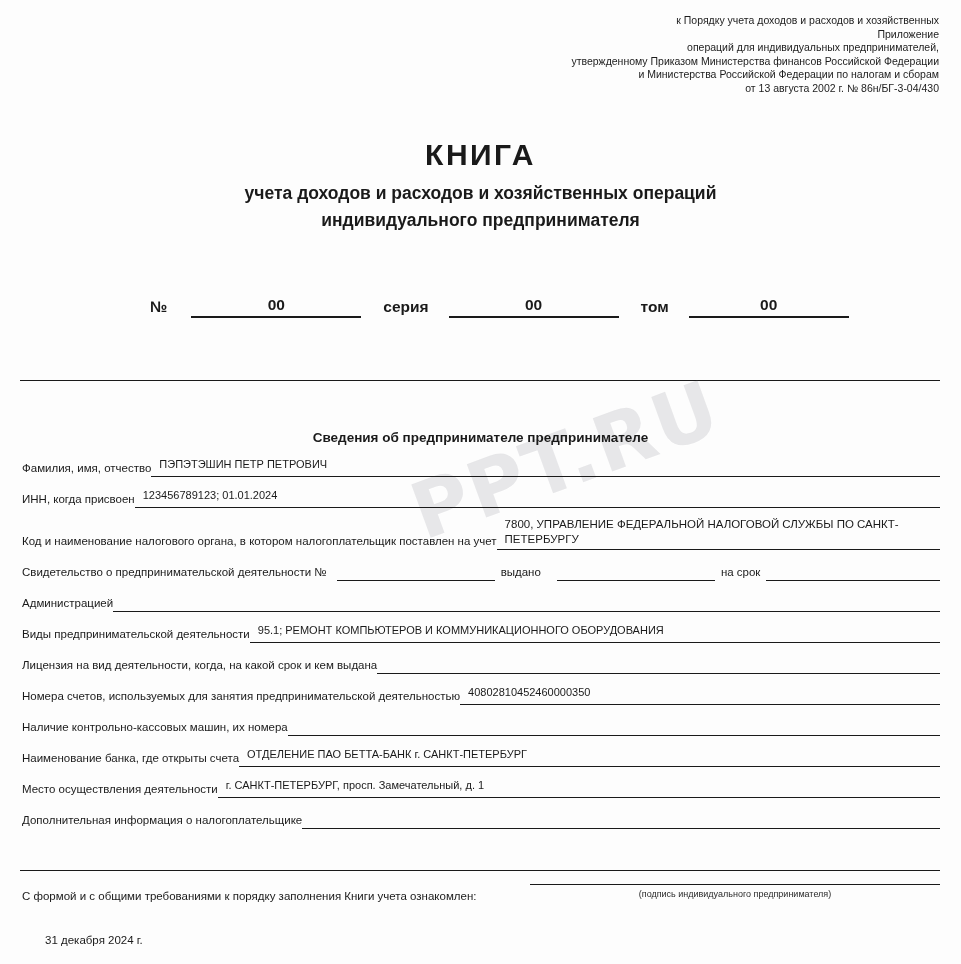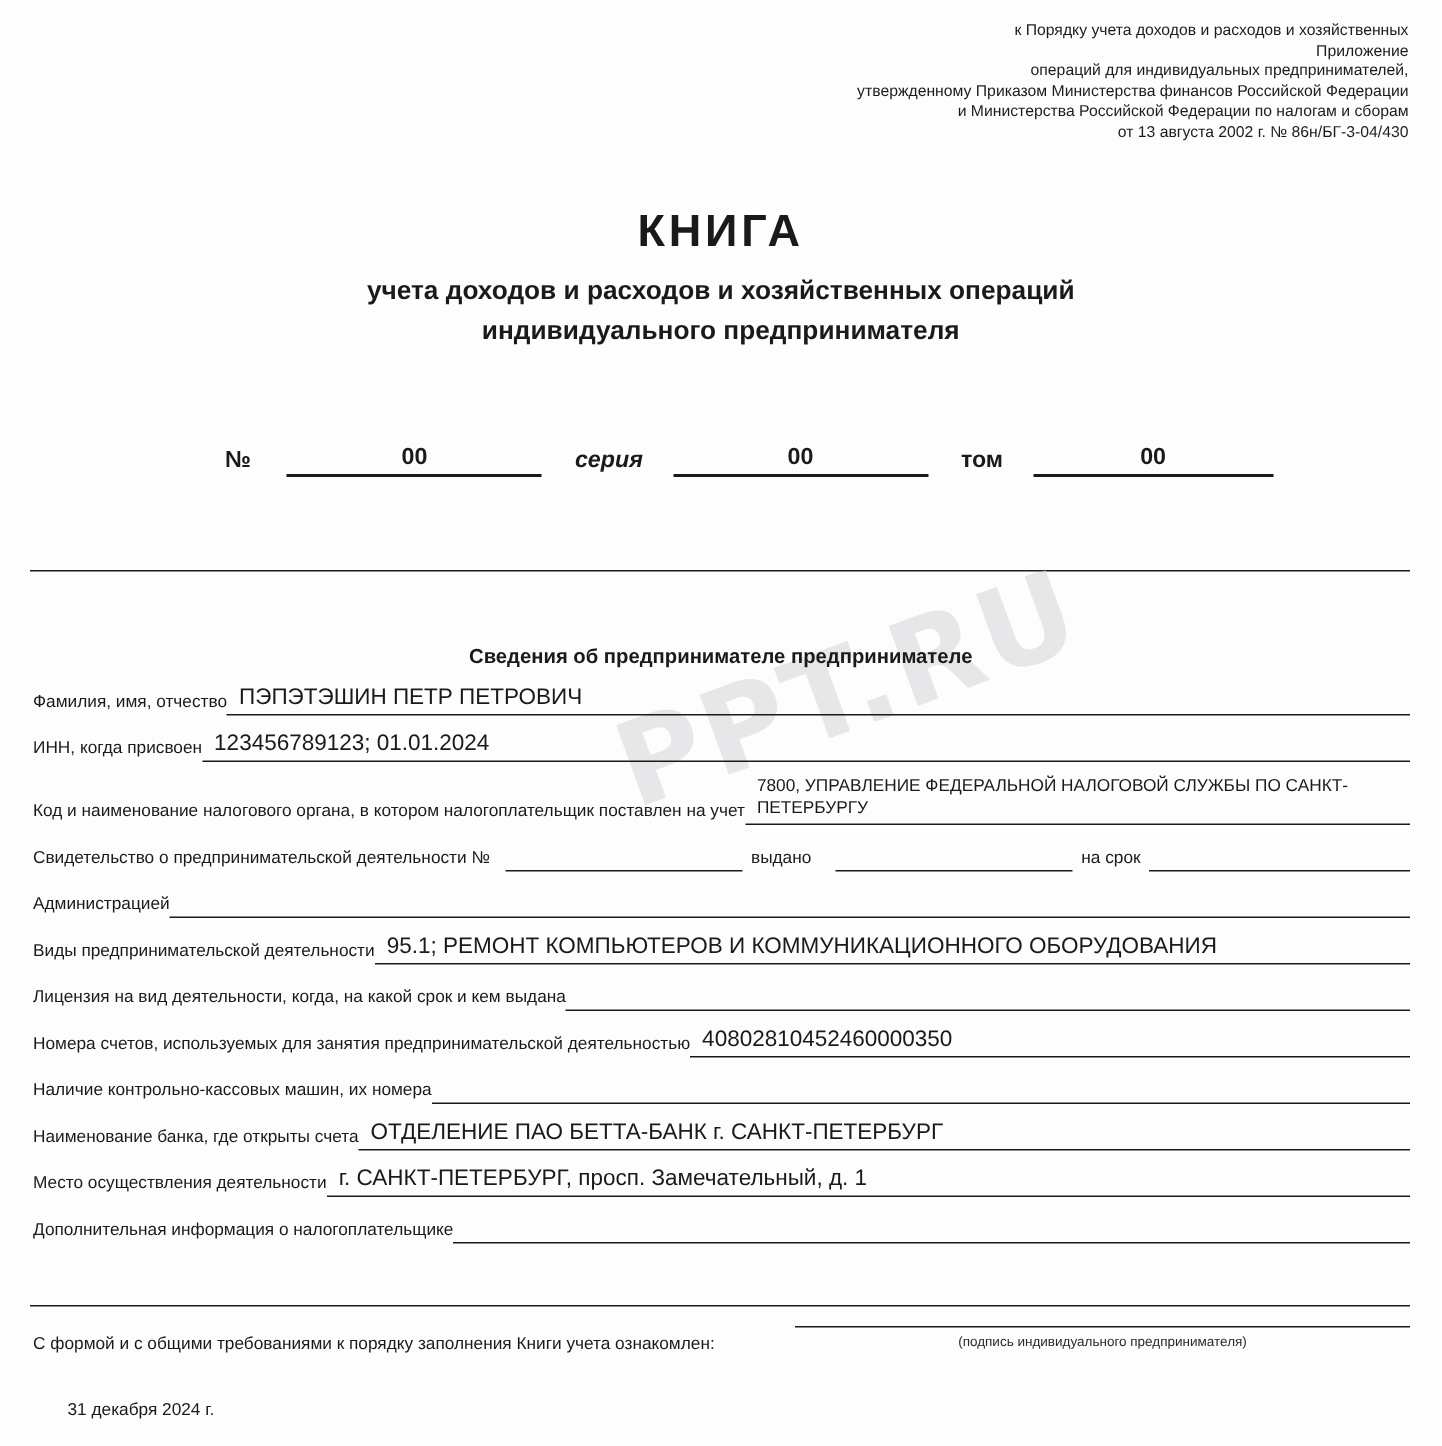--- a/index.html
+++ b/index.html
@@ -107,21 +107,21 @@
   .numrow .slot {
     border-bottom: 2px solid #1a1a1a;
     text-align: center;
     padding-bottom: 2px;
     font-weight: 700;
     font-size: 15.5px;
   }
   .numrow .s1 { width: 170px; margin-left: 24px; }
   .numrow .s2 { width: 170px; margin-left: 20px; }
   .numrow .s3 { width: 160px; margin-left: 20px; }
-  .numrow .g1 { margin-left: 22px; font-style: italic; }
+  .numrow .g1 { margin-left: 22px; }
   .numrow .g2 { margin-left: 22px; }
 
   
   .divider {
     position: absolute;
     left: 20px;
     width: 920px;
     border-top: 1.6px solid #1a1a1a;
   }
   .divider.top { top: 380px; }
@@ -164,21 +164,21 @@
     font-size: 11.5px;
     white-space: nowrap;
     padding-bottom: 3px;
     padding-left: 6px;
     padding-right: 6px;
     flex: 0 0 auto;
   }
   .row .fill {
     flex: 1 1 auto;
     border-bottom: 1.5px solid #1a1a1a;
-    font-size: 15px;
+    font-size: 11px;
     padding: 0 0 3px 8px;
     min-height: 15px;
     white-space: nowrap;
     overflow: hidden;
   }
   .row .seg {
     flex: 0 0 auto;
     border-bottom: 1.5px solid #1a1a1a;
     font-size: 11.5px;
     padding: 0 0 3px 8px;

